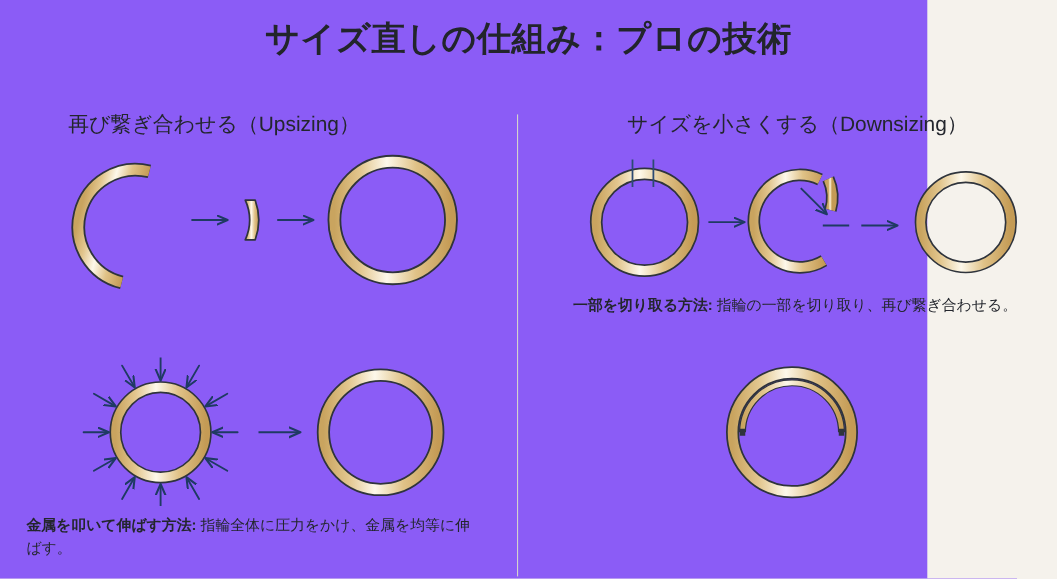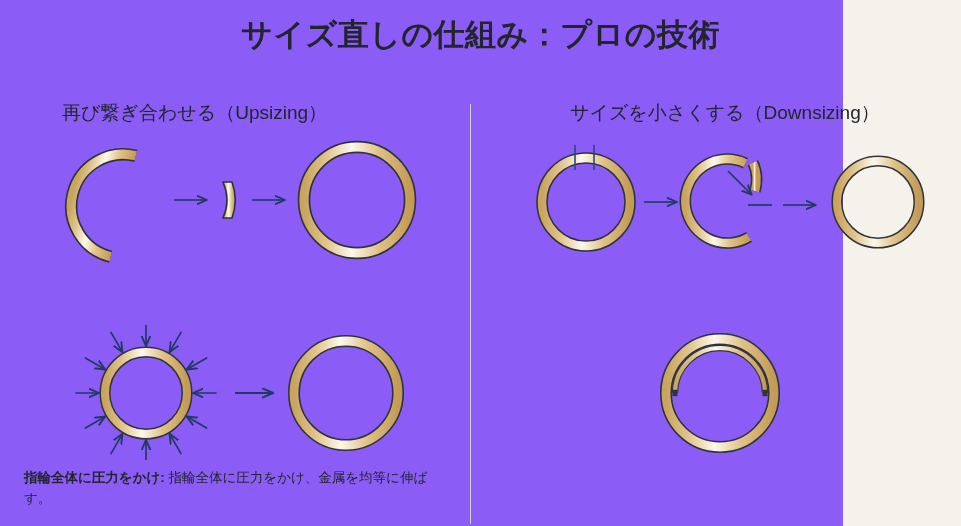--- a/index.html
+++ b/index.html
@@ -238,18 +238,21 @@
         <path d="M 175 68 A 45 45 0 0 1 265 68" fill="none" stroke="url(#goldH)" stroke-width="4.2" stroke-linecap="butt"></path>
 
         <line x1="172.5" y1="68" x2="177.5" y2="68" stroke="#2f343c" stroke-width="6.4"></line>
         <line x1="262.5" y1="68" x2="267.5" y2="68" stroke="#2f343c" stroke-width="6.4"></line>
       </g>
     </svg>
   </div>
 
 
   <div class="caption cap-ll">
-    <span class="lead">指輪全体に圧力をかけ:</span><span> 指輪全体に圧力をかけ、金属を均等に伸ばす。</span>
-  </div>
-
+    <span class="lead">金属を叩いて伸ばす方法:</span><span> 指輪全体に圧力をかけ、金属を均等に伸ばす。</span>
+  </div>
+
+  <div class="caption cap-ur">
+    <span class="lead">一部を切り取る方法:</span><span> 指輪の一部を切り取り、再び繋ぎ合わせる。</span>
+  </div>
 
 
 </div>
 
 </body></html>

